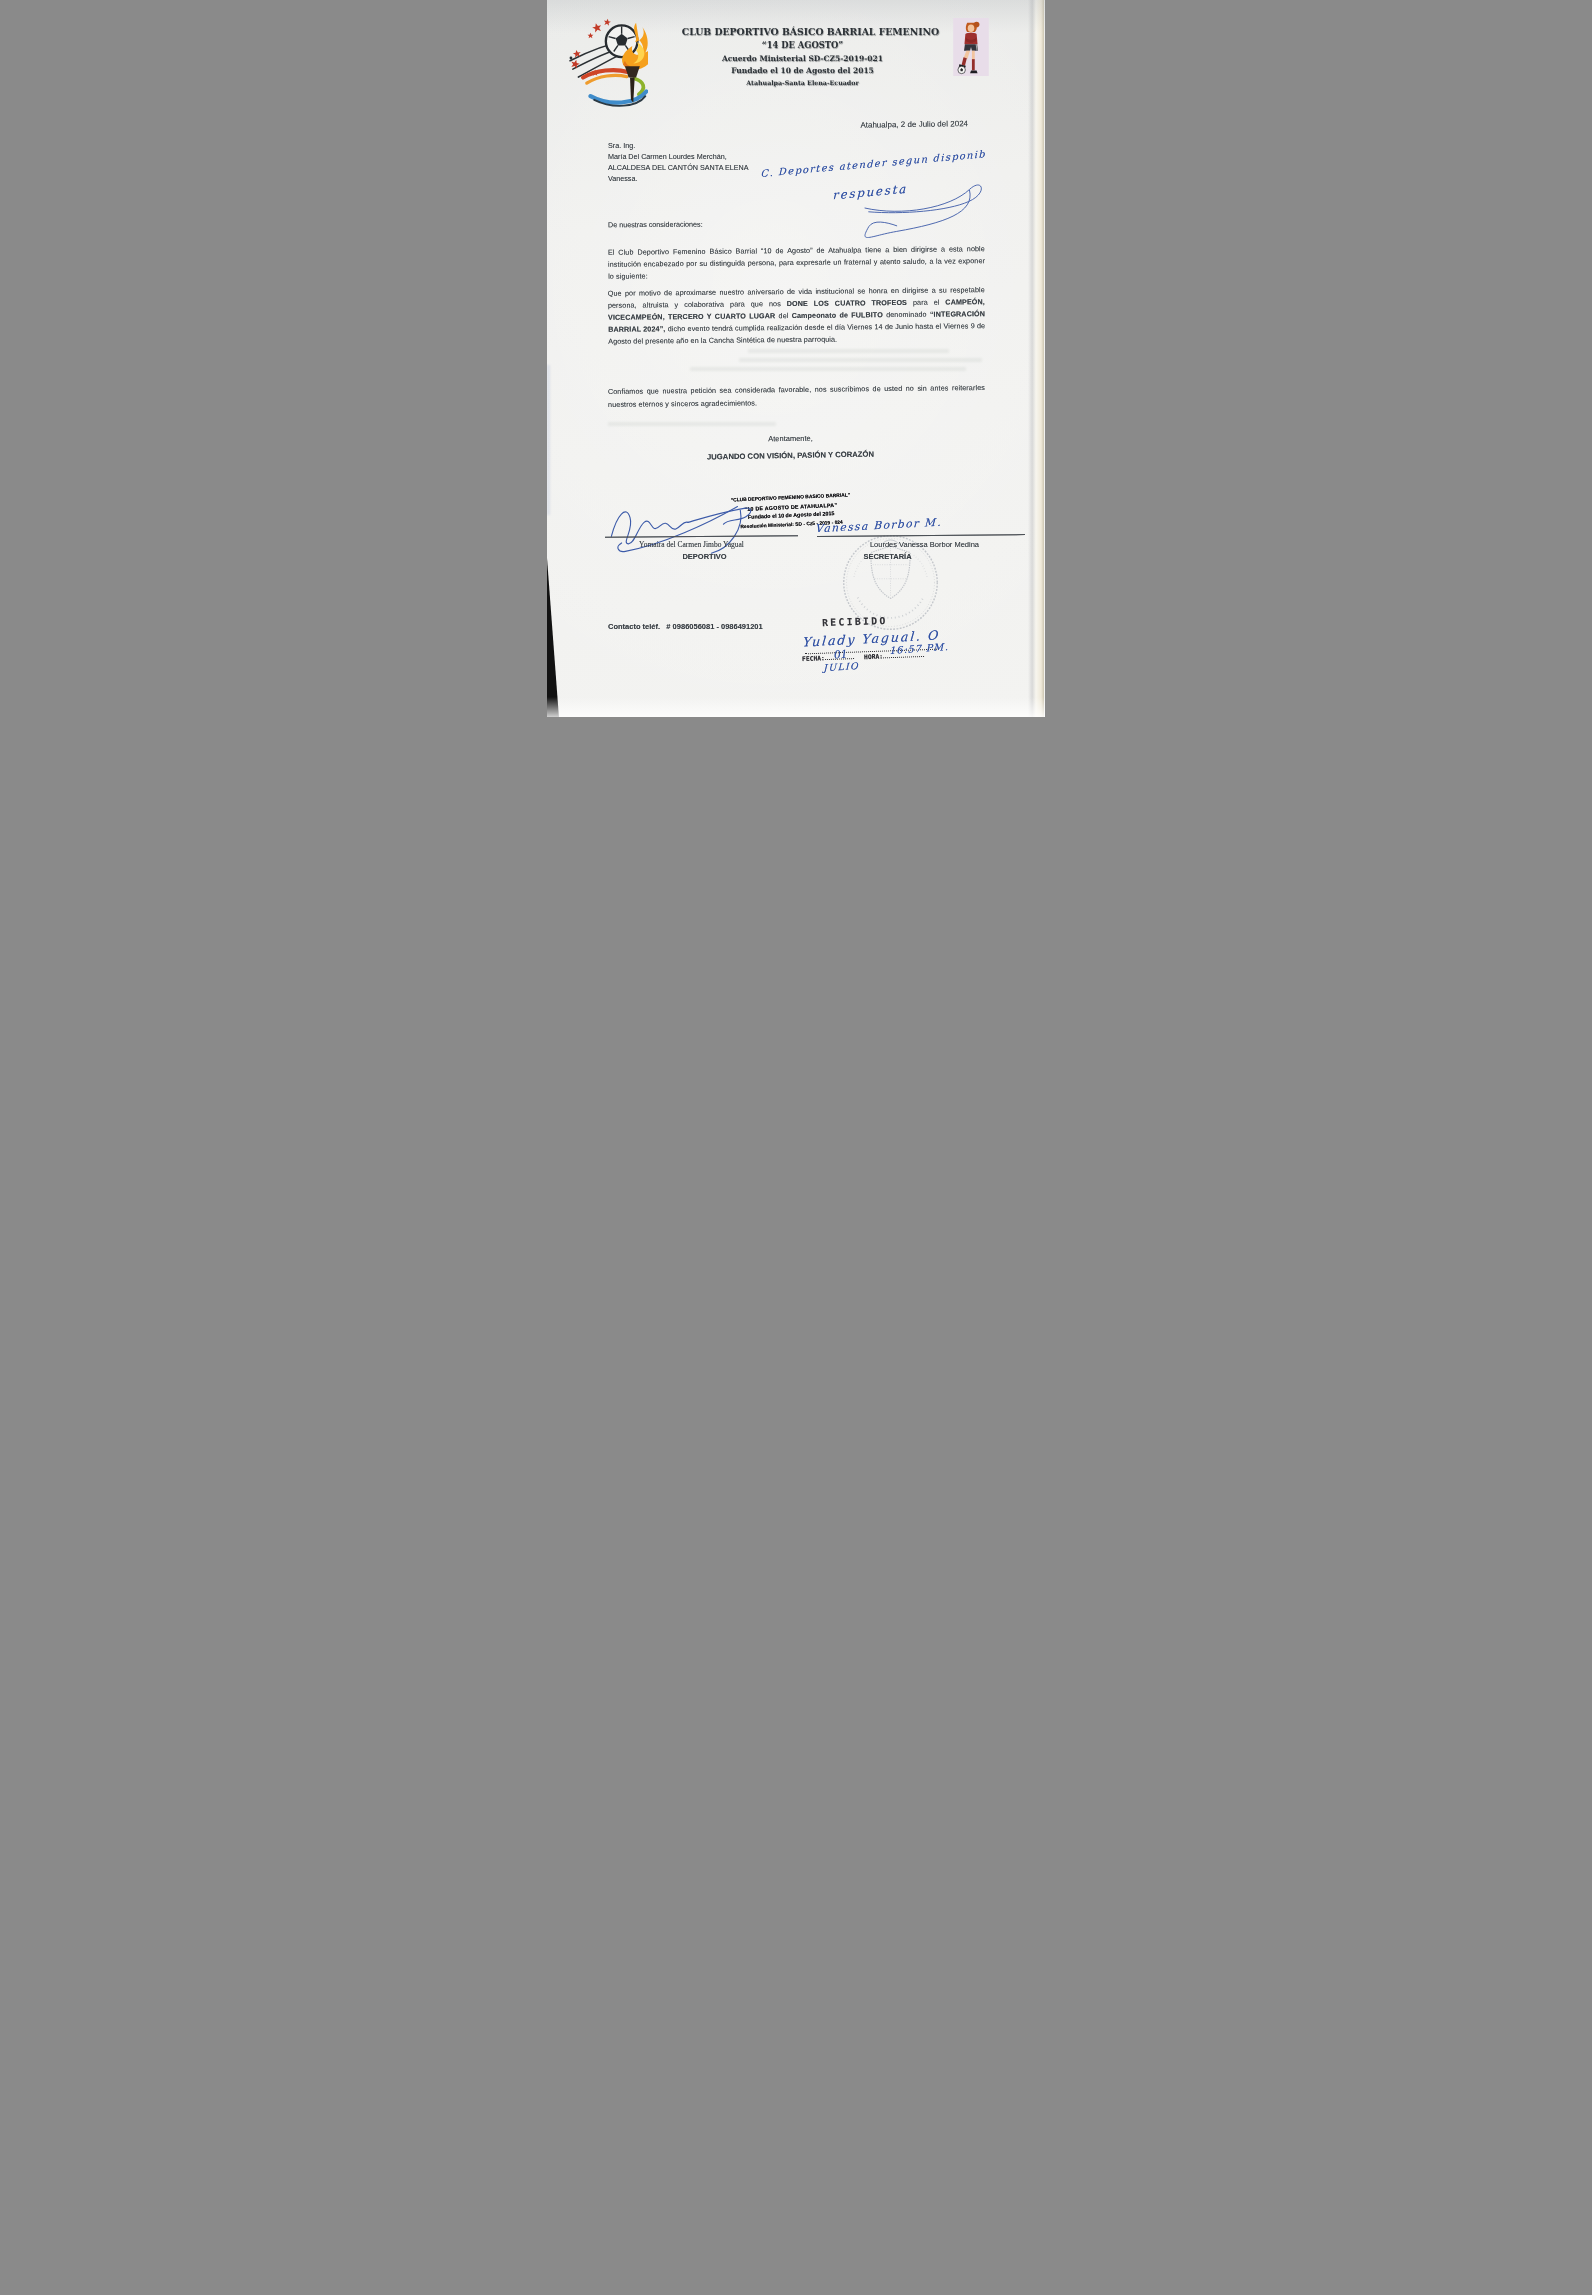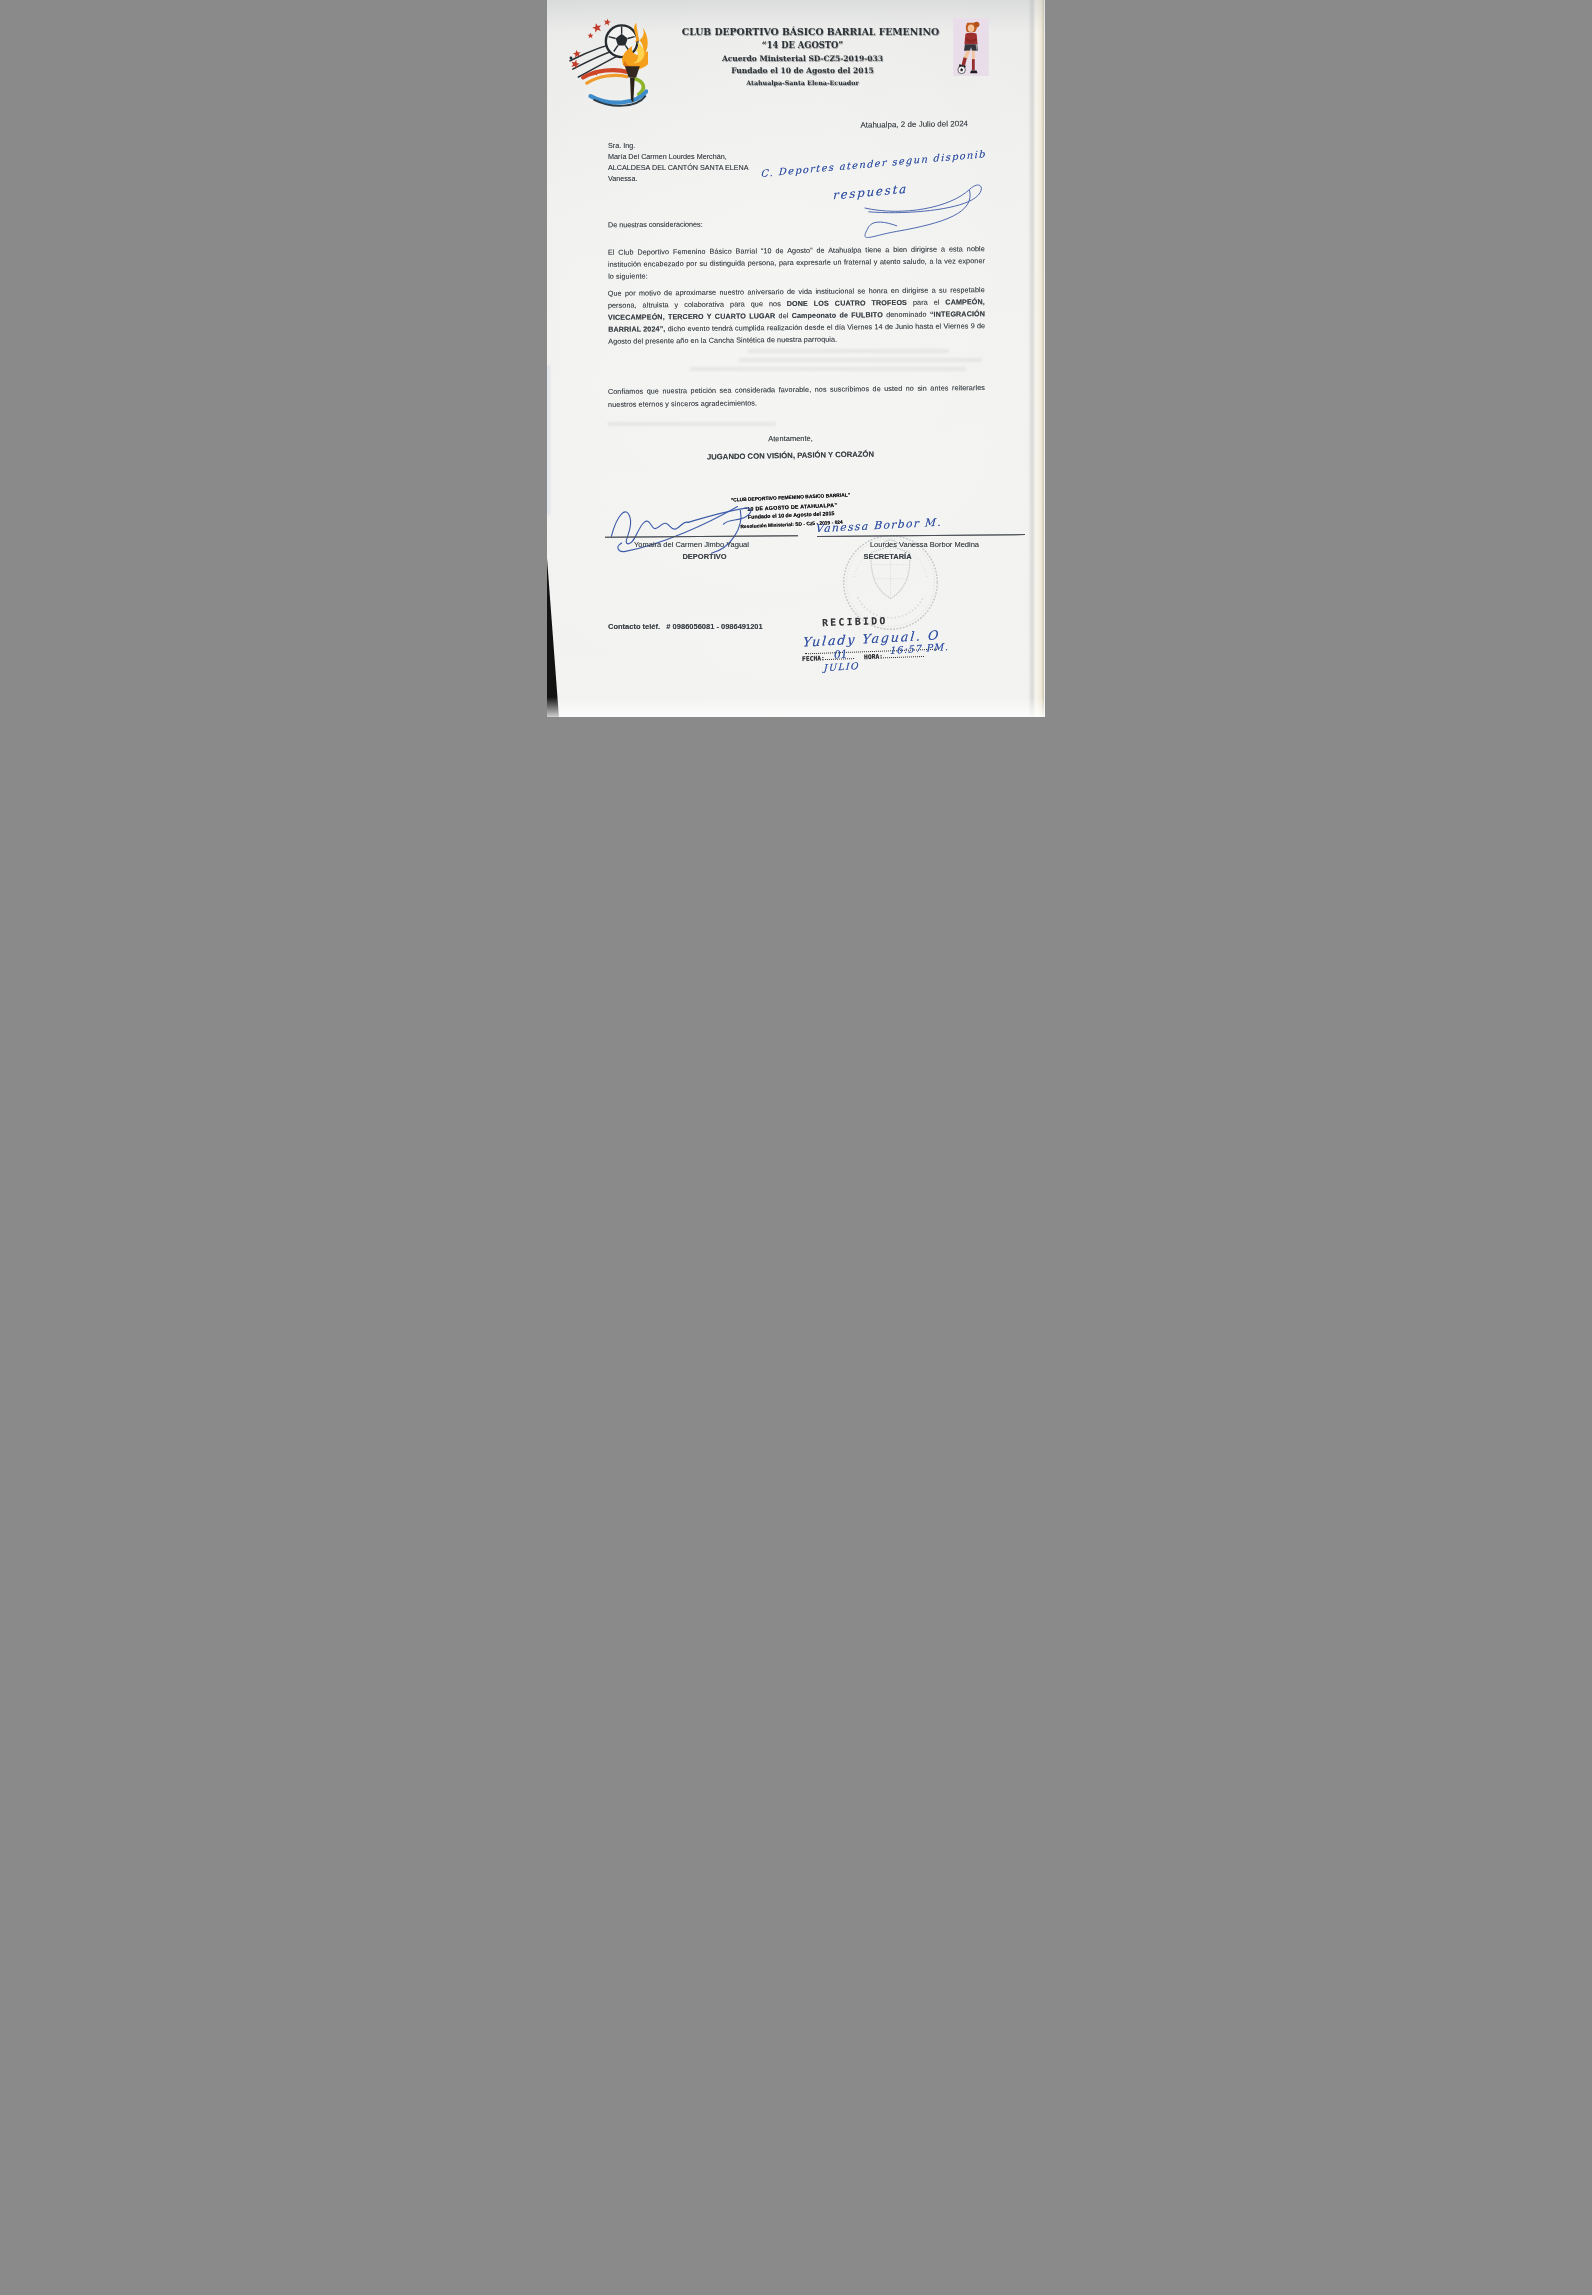--- a/index.html
+++ b/index.html
@@ -80,21 +80,21 @@
         <path d="M52,168 C92,190 150,186 172,158" stroke="#3f8cca" stroke-width="9"></path>
         <path d="M60,176 C100,196 152,192 170,168" stroke="#2c3a44" stroke-width="4"></path>
       </g>
       <path d="M126,104 L158,104 L150,128 L134,128 Z" fill="#32281f"></path>
       <path d="M137,128 L147,128 L144,182 L139,176 Z" fill="#2a211a"></path>
     </svg>
   </div>
 
   <div class="abs hdr" style="top:26px;font-size:9.3px;padding-left:8px;">CLUB DEPORTIVO BÁSICO BARRIAL FEMENINO</div>
   <div class="abs hdr" style="top:40px;font-size:8.4px;">“14 DE AGOSTO”</div>
-  <div class="abs hdr" style="top:54px;font-size:7.5px;">Acuerdo Ministerial SD-CZ5-2019-033</div>
+  <div class="abs hdr" style="top:54px;font-size:7.5px;">Acuerdo Ministerial SD-CZ5-2019-021</div>
   <div class="abs hdr" style="top:66px;font-size:7.5px;">Fundado el 10 de Agosto del 2015</div>
   <div class="abs hdr" style="top:79px;font-size:6.3px;">Atahualpa-Santa Elena-Ecuador</div>
 
   <div class="abs" style="left:406px;top:18px;">
     <svg width="36" height="58" viewBox="0 0 76 124">
       <rect x="0" y="0" width="76" height="124" fill="#e8dde9"></rect>
       <path d="M30,10 C26,16 26,26 30,30 L46,30 C52,24 52,14 46,10 Z" fill="#c05a1e"></path>
       <circle cx="50" cy="14" r="6" fill="#b5521c"></circle>
       <ellipse cx="38" cy="22" rx="7" ry="8" fill="#f2c49e"></ellipse>
       <rect x="36" y="29" width="4" height="5" fill="#f2c49e"></rect>
@@ -173,21 +173,21 @@
     <svg width="159" height="57" viewBox="0 0 340 122">
       <g stroke="#2e4fa3" stroke-width="2.4" fill="none" stroke-linecap="round" opacity=".92">
         <path d="M22,80 C34,34 54,12 62,40 C70,66 44,94 58,96 C72,97 78,62 92,50 C104,40 106,60 114,63 C124,66 128,50 138,52 C148,54 150,68 160,64 C172,59 176,46 186,50"></path>
         <path d="M186,50 C220,40 258,28 306,20 C322,17 326,28 310,38 C294,48 272,42 262,54"></path>
         <path d="M298,24 C306,62 276,106 236,116"></path>
         <path d="M292,16 C230,52 130,98 52,112 C36,115 30,102 44,94"></path>
       </g>
     </svg>
   </div>
   <div class="abs sigline" style="left:58px;top:536px;width:193px;transform:rotate(-0.4deg);"></div>
-  <div class="abs print" style="left:51px;top:540px;width:187px;text-align:center;font-size:7.5px;">Yomaira del Carmen Jimbo Yagual</div>
+  <div class="abs print" style="left:51px;top:540px;width:187px;text-align:center;font-size:7.5px;font-family:Liberation Serif, serif;">Yomaira del Carmen Jimbo Yagual</div>
   <div class="abs print" style="left:64px;top:552px;width:187px;text-align:center;font-size:7.5px;font-weight:600;">DEPORTIVO</div>
 
   <div class="abs hand" style="left:269px;top:519px;font-size:10.7px;letter-spacing:1.4px;transform:rotate(-3deg) skewX(-8deg);">Vanessa Borbor M.</div>
   <div class="abs sigline" style="left:270px;top:535px;width:208px;transform:rotate(-0.5deg);"></div>
   <div class="abs print" style="left:245px;top:540px;width:187px;text-align:right;font-size:7.5px;">Lourdes Vanessa Borbor Medina</div>
   <div class="abs print" style="left:247px;top:552px;width:187px;text-align:center;font-size:7.5px;font-weight:600;">SECRETARÍA</div>
 
   <div class="abs print" style="left:61px;top:622px;font-size:7.5px;font-weight:700;white-space:nowrap;">
     <span>Contacto teléf.</span>&nbsp;&nbsp;
     <span># 0986056081  -  0986491201</span>

